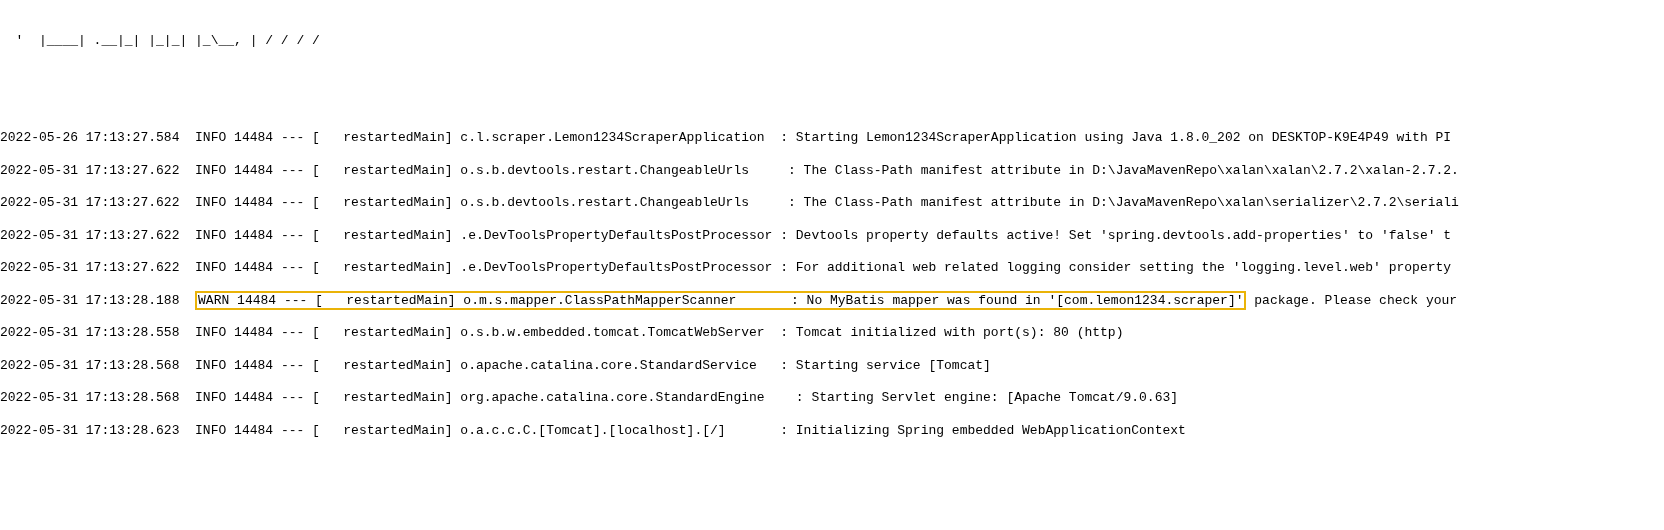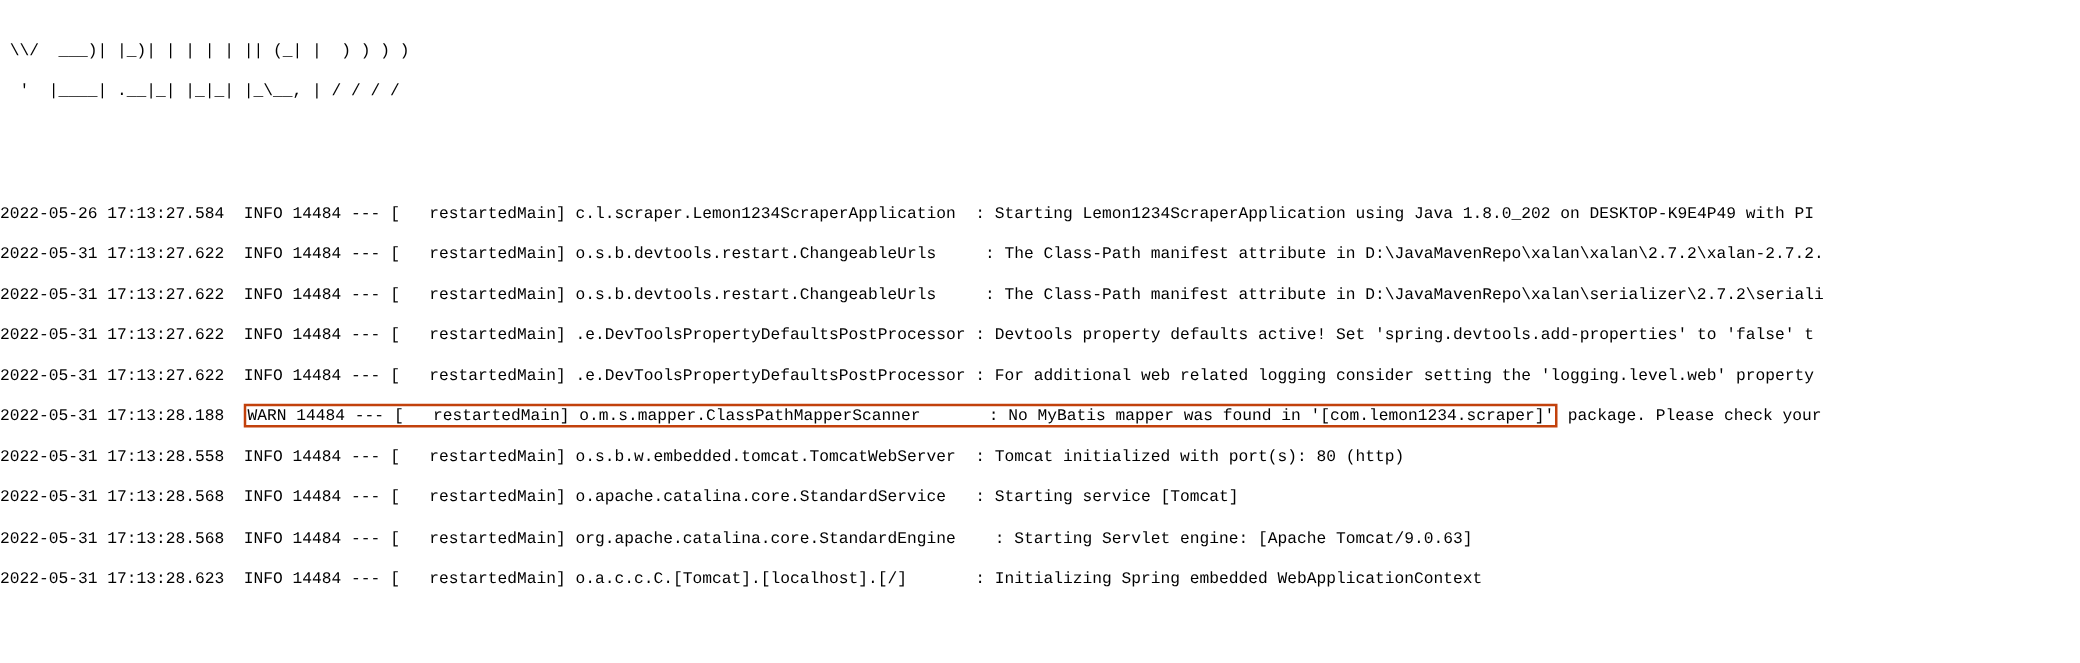--- a/index.html
+++ b/index.html
@@ -12,29 +12,28 @@
     white-space: pre;
     overflow: hidden;
     padding: 0;
   }
   .log-container {
     width: 1664px;
     position: relative;
   }
   .log-line { white-space: pre; }
   .highlight {
-    border: 2px solid #c2410c;
+    border: 2px solid #eab308;
     display: inline;
     padding: 0 1px;
   }
 </style>
 </head>
 <body>
 <div class="log-container">
-<div class="log-line"> \\/  ___)| |_)| | | | | || (_| |  ) ) ) )</div>
 <div class="log-line">  '  |____| .__|_| |_|_| |_\__, | / / / /</div>
 <div class="log-line"> <span></span>            <span></span></div>
 <div class="log-line"> </div>
 <div class="log-line"><span>2022-05-26 17:13:27.584</span>  <span>INFO</span> <span>14484</span> --- [   <span>restartedMain</span>] <span>c.l.scraper.Lemon1234ScraperApplication</span>  : <span>Starting Lemon1234ScraperApplication using Java 1.8.0_202 on DESKTOP-K9E4P49 with PI</span></div>
 <div class="log-line"><span>2022-05-31 17:13:27.622</span>  <span>INFO</span> <span>14484</span> --- [   <span>restartedMain</span>] <span>o.s.b.devtools.restart.ChangeableUrls</span>     : <span>The Class-Path manifest attribute in D:\JavaMavenRepo\xalan\xalan\2.7.2\xalan-2.7.2.</span></div>
 <div class="log-line"><span>2022-05-31 17:13:27.622</span>  <span>INFO</span> <span>14484</span> --- [   <span>restartedMain</span>] <span>o.s.b.devtools.restart.ChangeableUrls</span>     : <span>The Class-Path manifest attribute in D:\JavaMavenRepo\xalan\serializer\2.7.2\seriali</span></div>
 <div class="log-line"><span>2022-05-31 17:13:27.622</span>  <span>INFO</span> <span>14484</span> --- [   <span>restartedMain</span>] <span>.e.DevToolsPropertyDefaultsPostProcessor</span> : <span>Devtools property defaults active! Set 'spring.devtools.add-properties' to 'false' t</span></div>
 <div class="log-line"><span>2022-05-31 17:13:27.622</span>  <span>INFO</span> <span>14484</span> --- [   <span>restartedMain</span>] <span>.e.DevToolsPropertyDefaultsPostProcessor</span> : <span>For additional web related logging consider setting the 'logging.level.web' property</span></div>
 <div class="log-line"><span>2022-05-31 17:13:28.188</span>  <span class="highlight"><span>WARN</span> <span>14484</span> --- [   <span>restartedMain</span>] <span>o.m.s.mapper.ClassPathMapperScanner</span>       : <span>No MyBatis mapper was found in '[com.lemon1234.scraper]'</span></span> <span>package. Please check your</span></div>
 <div class="log-line"><span>2022-05-31 17:13:28.558</span>  <span>INFO</span> <span>14484</span> --- [   <span>restartedMain</span>] <span>o.s.b.w.embedded.tomcat.TomcatWebServer</span>  : <span>Tomcat initialized with port(s): 80 (http)</span></div>

